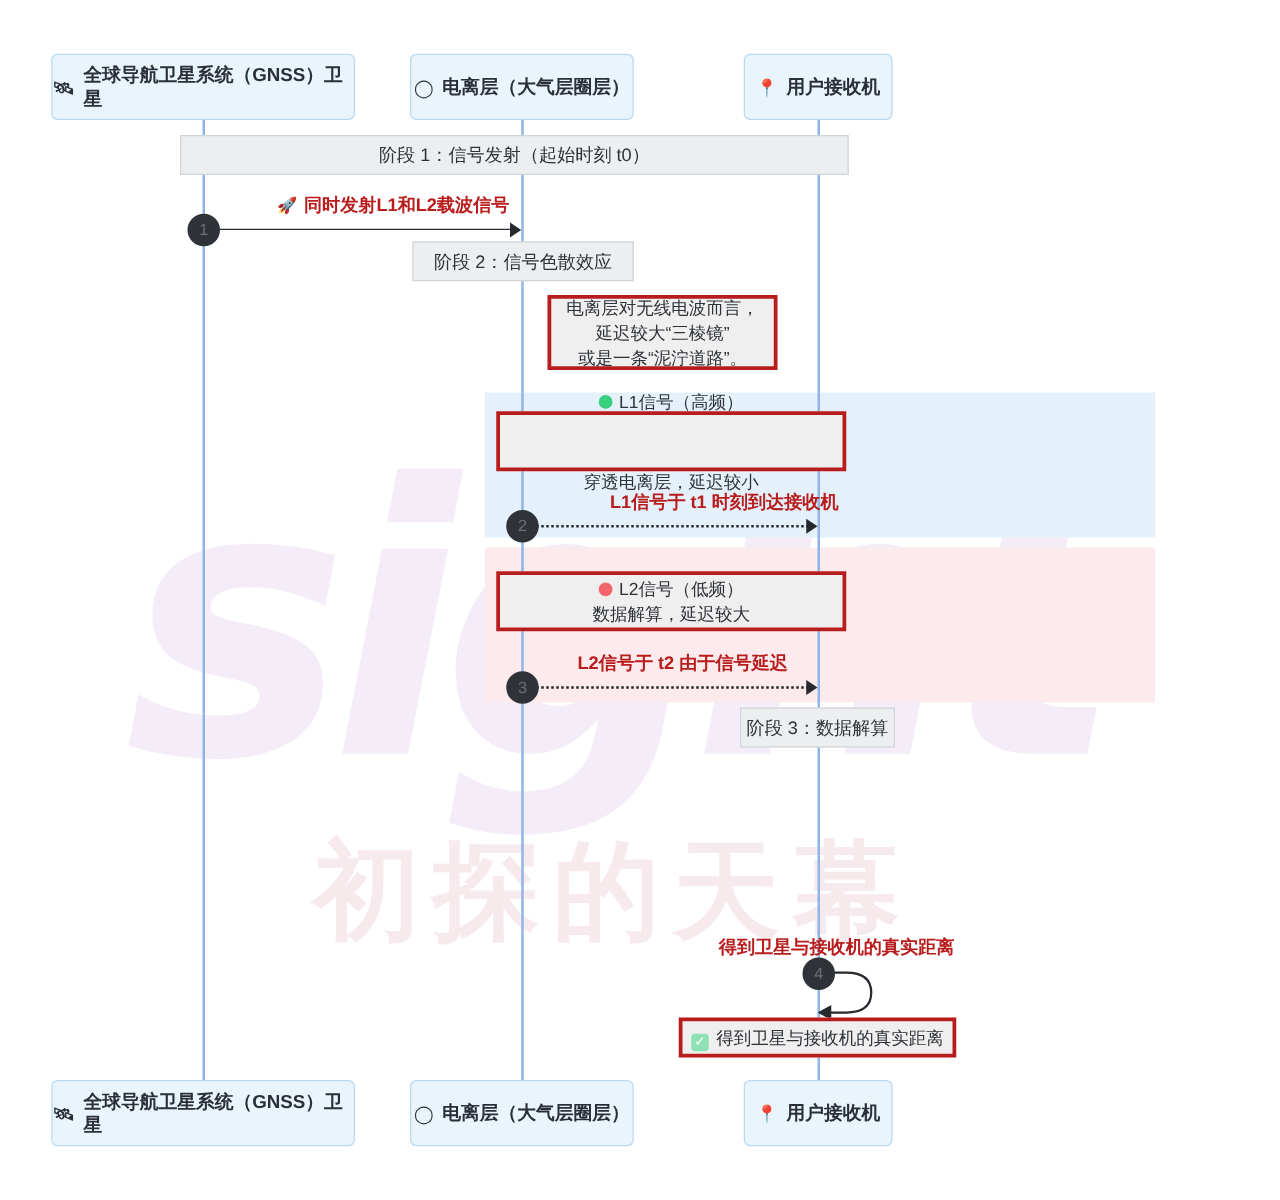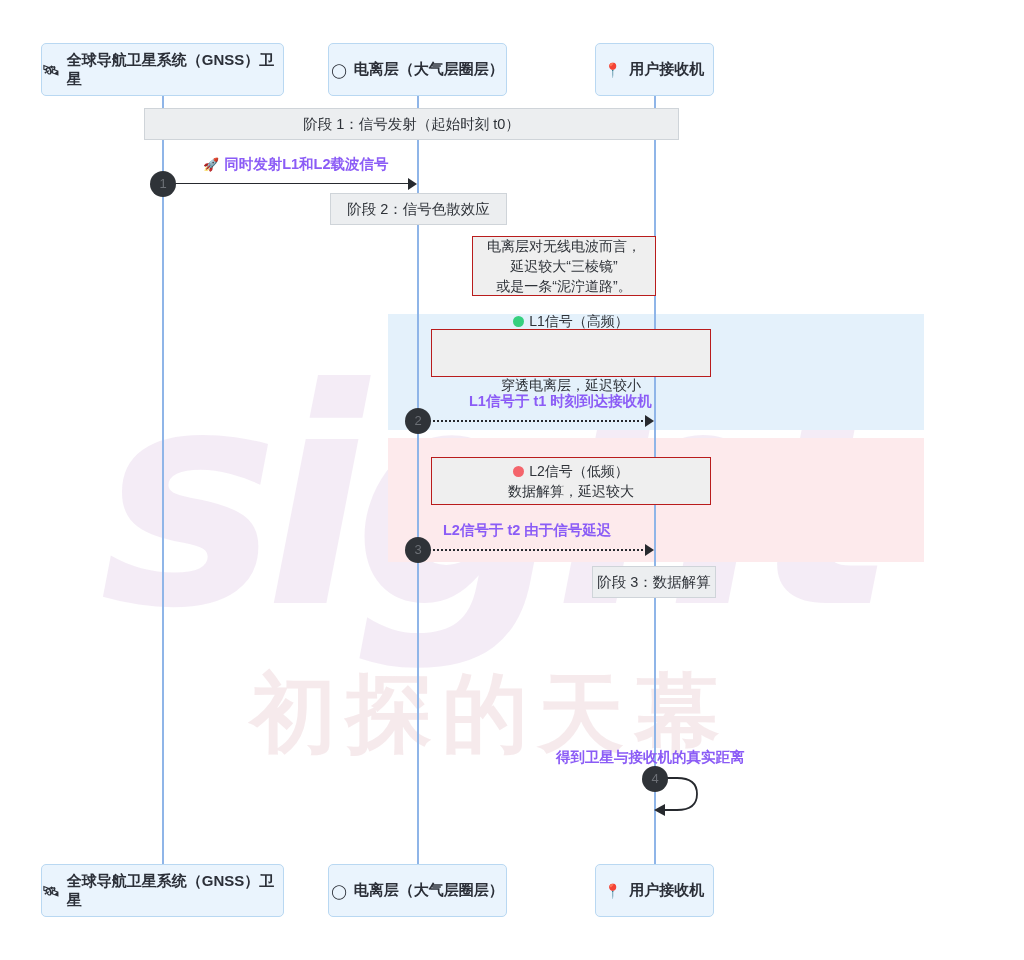--- a/index.html
+++ b/index.html
@@ -104,32 +104,31 @@
     font-size: 14.5px;
     color: #2e3238;
     z-index: 6;
   }
 
   
   .note {
     position: absolute;
     box-sizing: border-box;
     background: #efefef;
-    border: 1px solid #b91c1c;
+    border: 3px solid #b91c1c;
     display: flex;
     flex-direction: column;
     align-items: center;
     justify-content: center;
     font-size: 14px;
     color: #2e3238;
     line-height: 1.45;
     text-align: center;
     z-index: 6;
     padding: 4px 10px;
-    margin-left: 34px;
   }
   .note-line { white-space: nowrap; }
   .dot {
     display: inline-block;
     width: 11px;
     height: 11px;
     border-radius: 50%;
     vertical-align: -1px;
     margin-right: 5px;
   }
@@ -150,24 +149,25 @@
   }
   .emoji {
     margin-right: 5px;
     font-size: 13px;
   }
 
   
   .msg-label {
     position: absolute;
     font-size: 14.5px;
-    color: #8b5cf6;
+    color: #b91c1c;
     white-space: nowrap;
     z-index: 6;
     font-weight: bold;
+    margin-left: 19px;
   }
   .msg-line {
     position: absolute;
     height: 0;
     border-top: 1.6px solid #26292e;
     z-index: 4;
   }
   .msg-line.dotted {
     border-top: 2px dotted #26292e;
   }
@@ -304,14 +304,19 @@
     <span>得到卫星与接收机的真实距离</span>
   </div>
   <svg class="selfloop" width="70" height="46" style="left:653px; top:772px;">
     <path d="M 3 6 L 24 6 Q 44 6 44 22 Q 44 38 24 38 L 10 38" fill="none" stroke="#26292e" stroke-width="1.8"></path>
     <polygon points="12,32 12,44 1,38" fill="#26292e"></polygon>
   </svg>
   <div class="seqnum" style="left:642px; top:766px;">
     <span>4</span>
   </div>
 
+  <div class="note" style="left:543px; top:814px; width:222px; height:32px;">
+    <div class="note-line">
+      <span class="chk">✓</span><span>得到卫星与接收机的真实距离</span>
+    </div>
+  </div>
 
 </div>
 
 </body></html>

